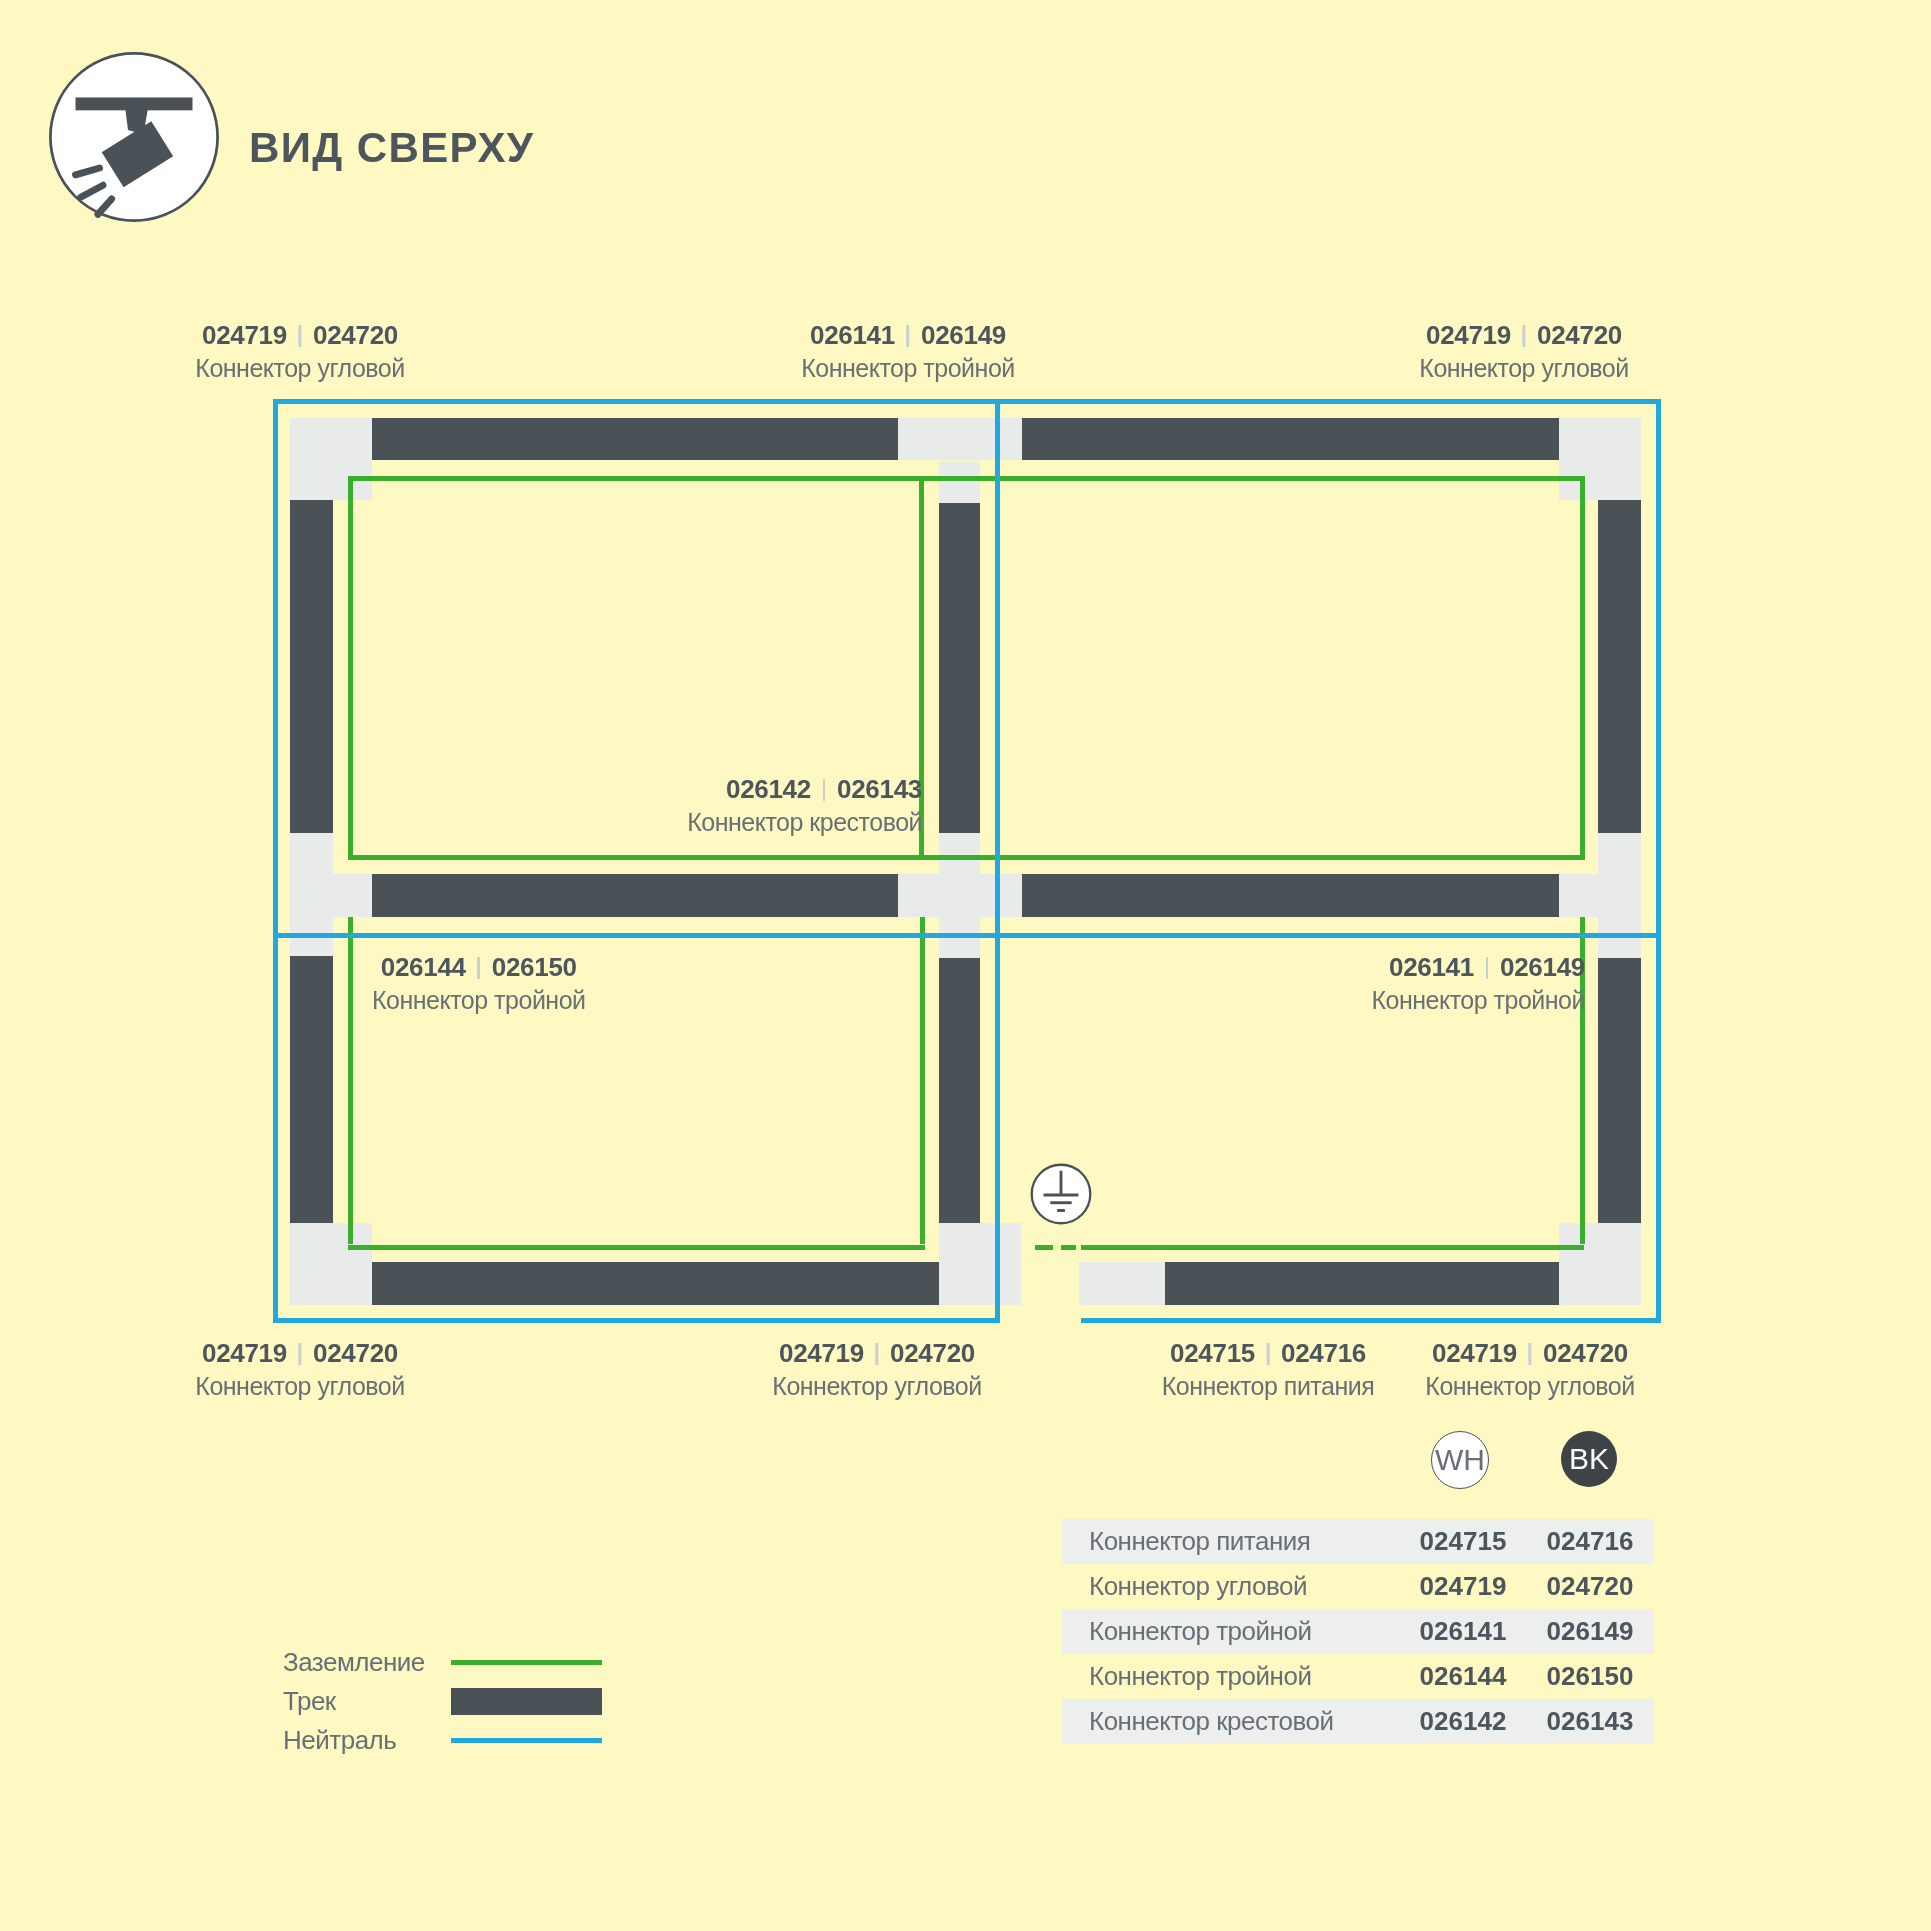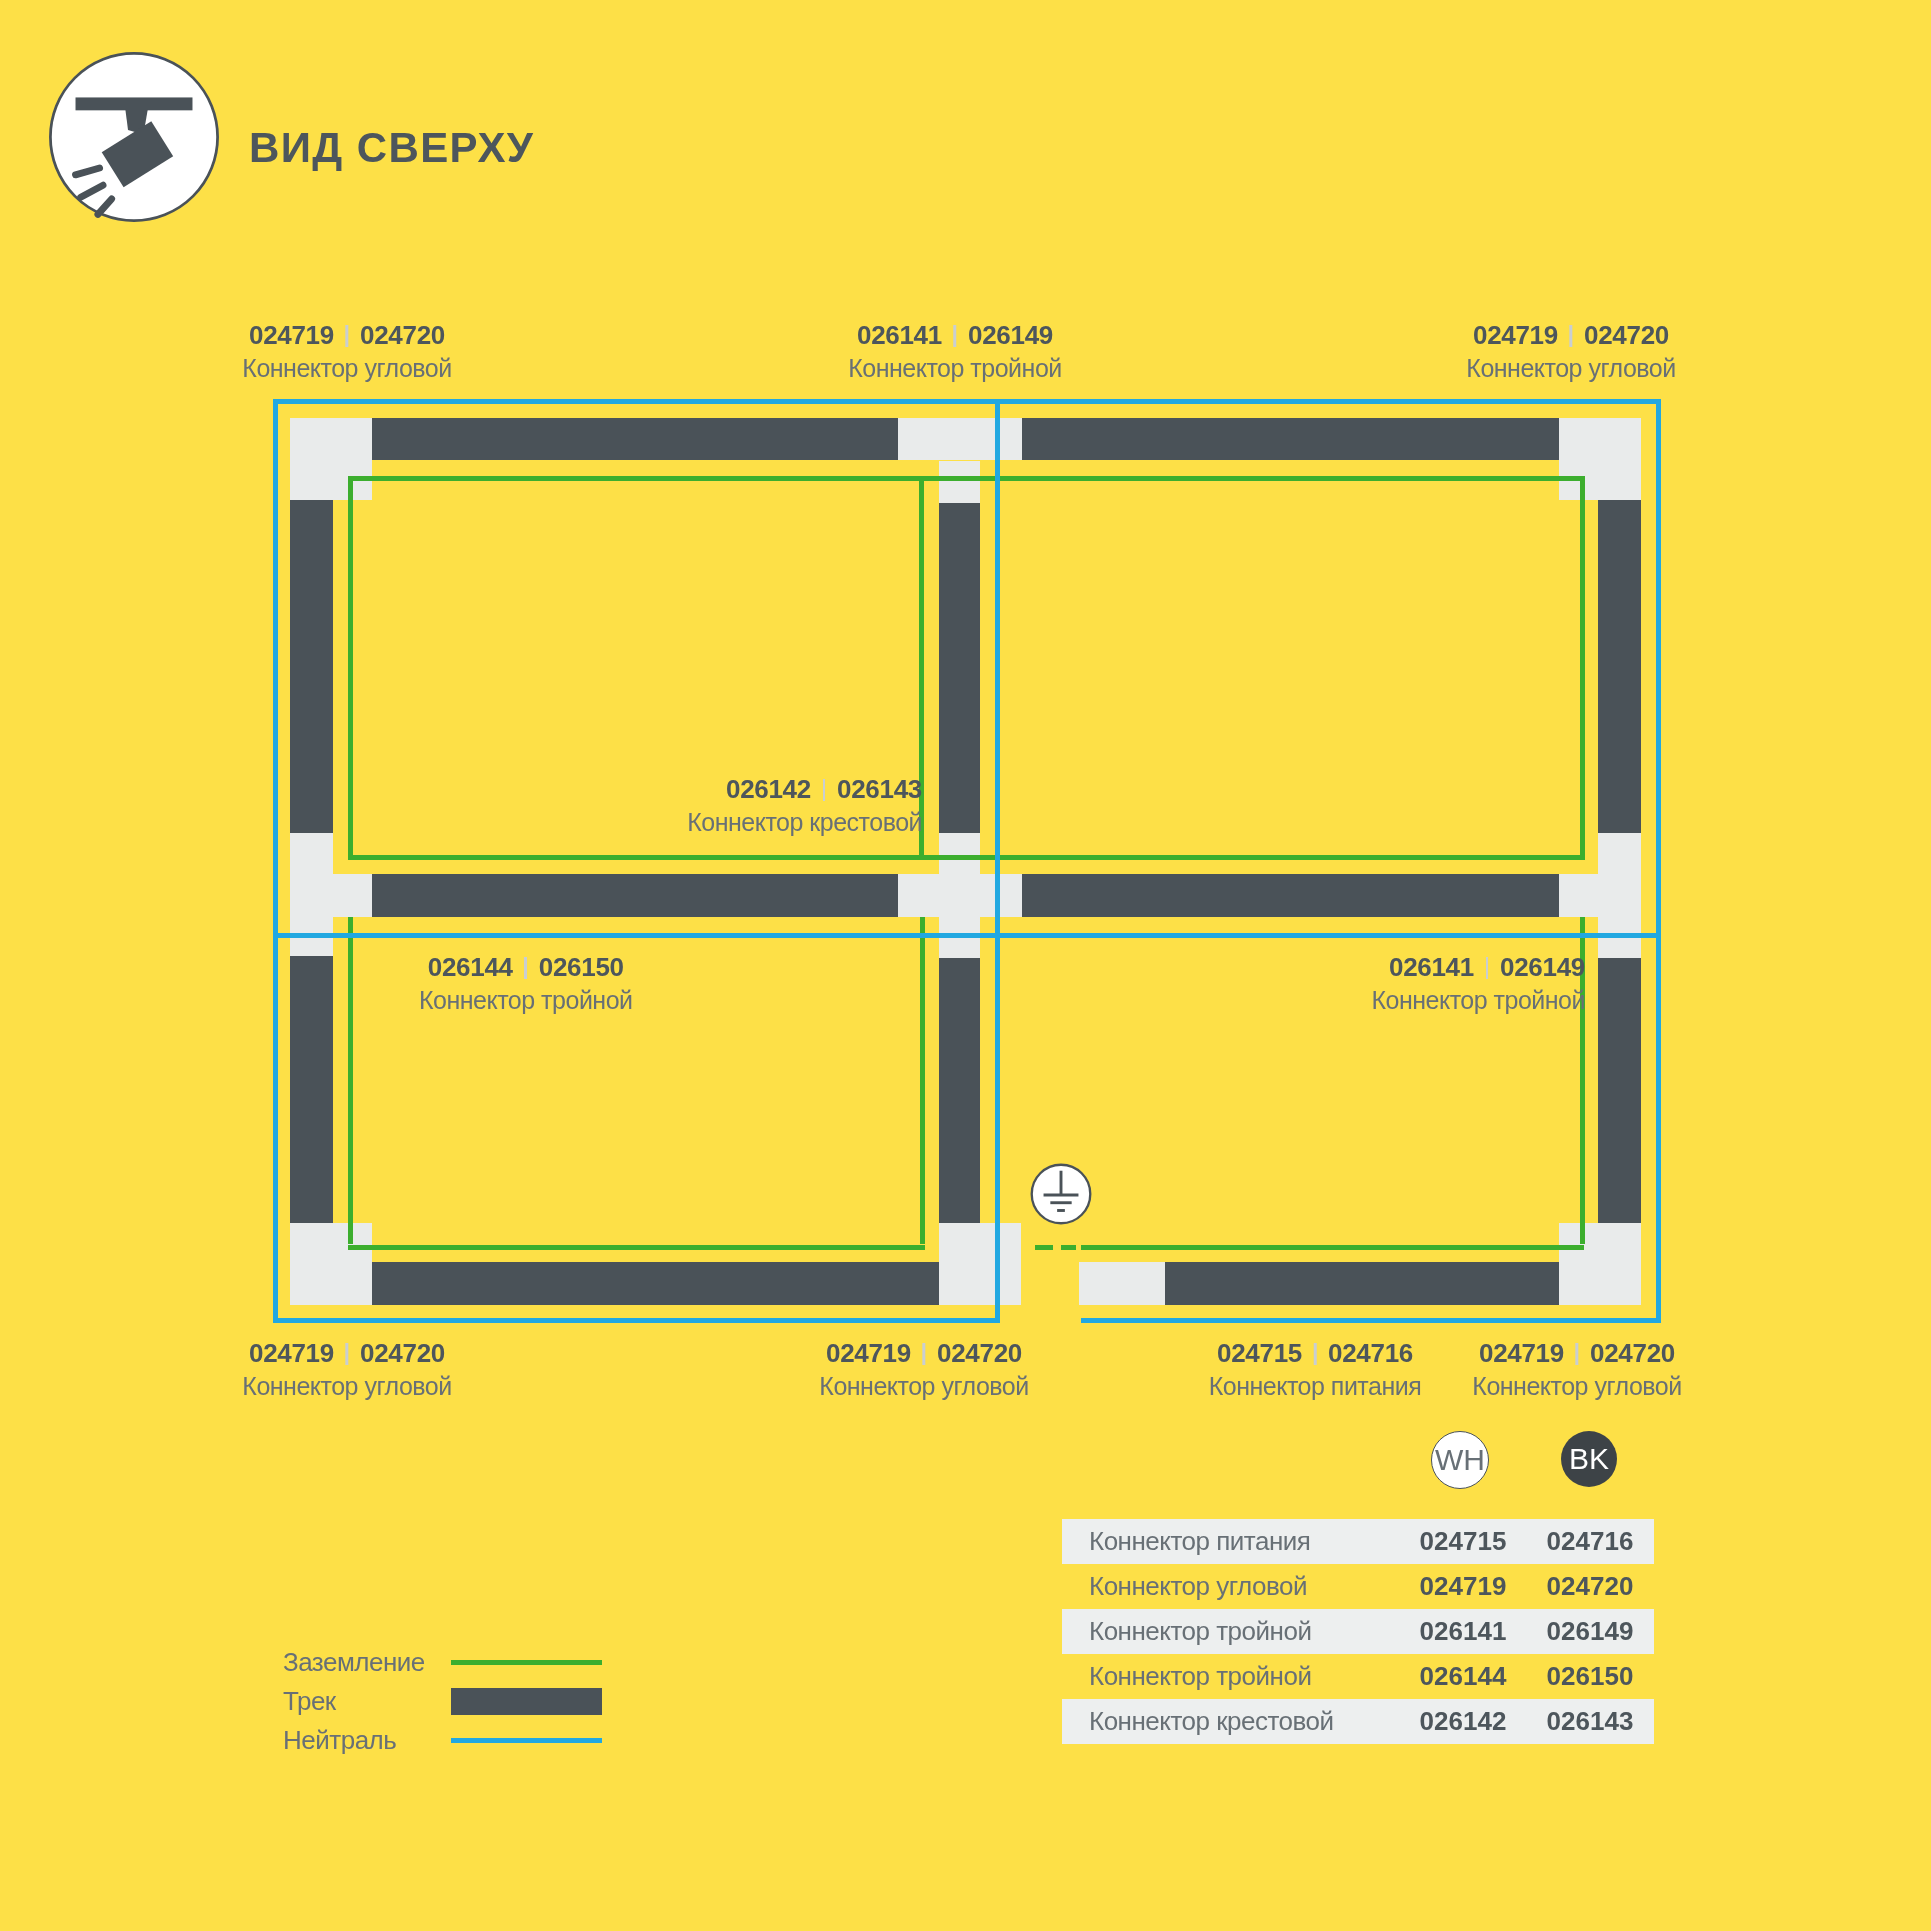--- a/index.html
+++ b/index.html
@@ -1,32 +1,32 @@
 <!DOCTYPE html>
 <html style="--ground: #3cae2e; --neutral: #22a8e1; --track: #4a5258; --connector: #e9ebeb; --row-alt: #edefef; --text-dark: #4d565c; --text-muted: #687076; --badge-bk: #3d4347; --divider: #c9ced2;"><head>
 <meta charset="utf-8">
 <style>
   html,body{margin:0;padding:0;background:#fff;}
   body{font-family:"Liberation Sans",sans-serif;}
-  .stage{position:relative;width:1931px;height:1931px;background:#fde047;overflow:hidden;}
+  .stage{position:relative;width:1931px;height:1931px;background:#fef9c3;overflow:hidden;}
   .abs{position:absolute;}
 
   
   .icon-circle{position:absolute;left:48px;top:51px;width:172px;height:172px;color:var(--track,#4a5258);}
   .page-title{position:absolute;left:249px;top:124px;font-size:42px;font-weight:bold;
               color:var(--text-dark,#48525b);letter-spacing:1.4px;}
 
   
   .tk{position:absolute;background:var(--track,#4a5258);}
   .cn{position:absolute;background:var(--connector,#e9ebeb);}
   .gl{position:absolute;background:var(--ground,#3cae2e);}
   .bl{position:absolute;background:var(--neutral,#22a8e1);}
 
   
-  .callout{position:absolute;color:var(--text-dark,#4d565c);line-height:1;margin-left:47px;}
+  .callout{position:absolute;color:var(--text-dark,#4d565c);line-height:1;}
   .callout .codes{font-size:26px;font-weight:bold;letter-spacing:-0.3px;white-space:nowrap;}
   .callout .sep{display:inline-block;width:2.9px;height:22px;background:var(--divider,#c9ced2);
                 margin:0 11.6px;vertical-align:-2.9px;}
   .callout .cname{font-size:25px;font-weight:normal;color:var(--text-muted,#687076);
                   margin-top:7.7px;letter-spacing:-0.5px;white-space:nowrap;}
   .callout.center{transform:translateX(-50%);text-align:center;}
   .callout.right{text-align:right;}
   .callout.left{text-align:center;}
 
   

